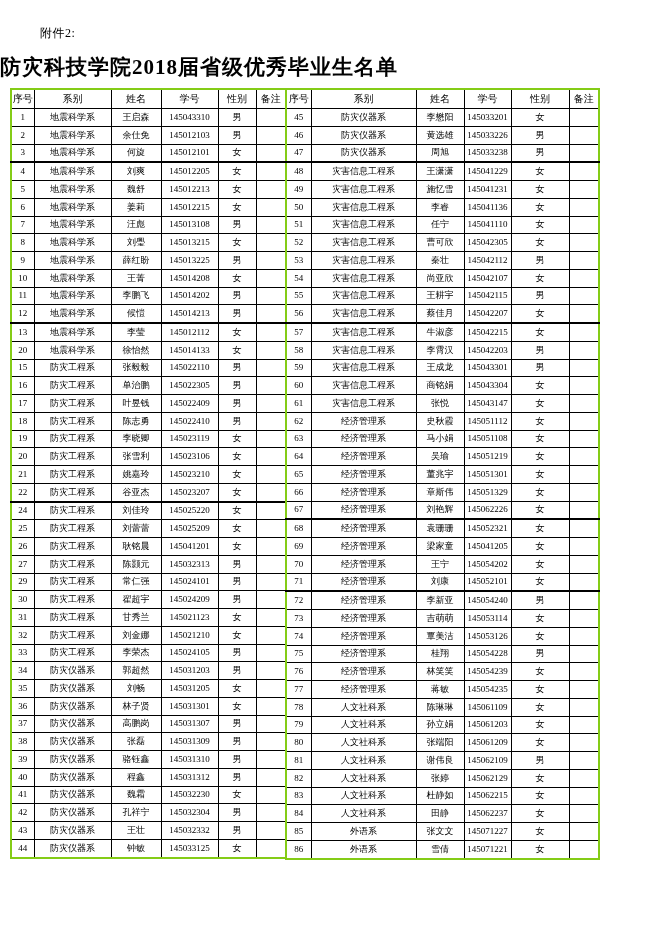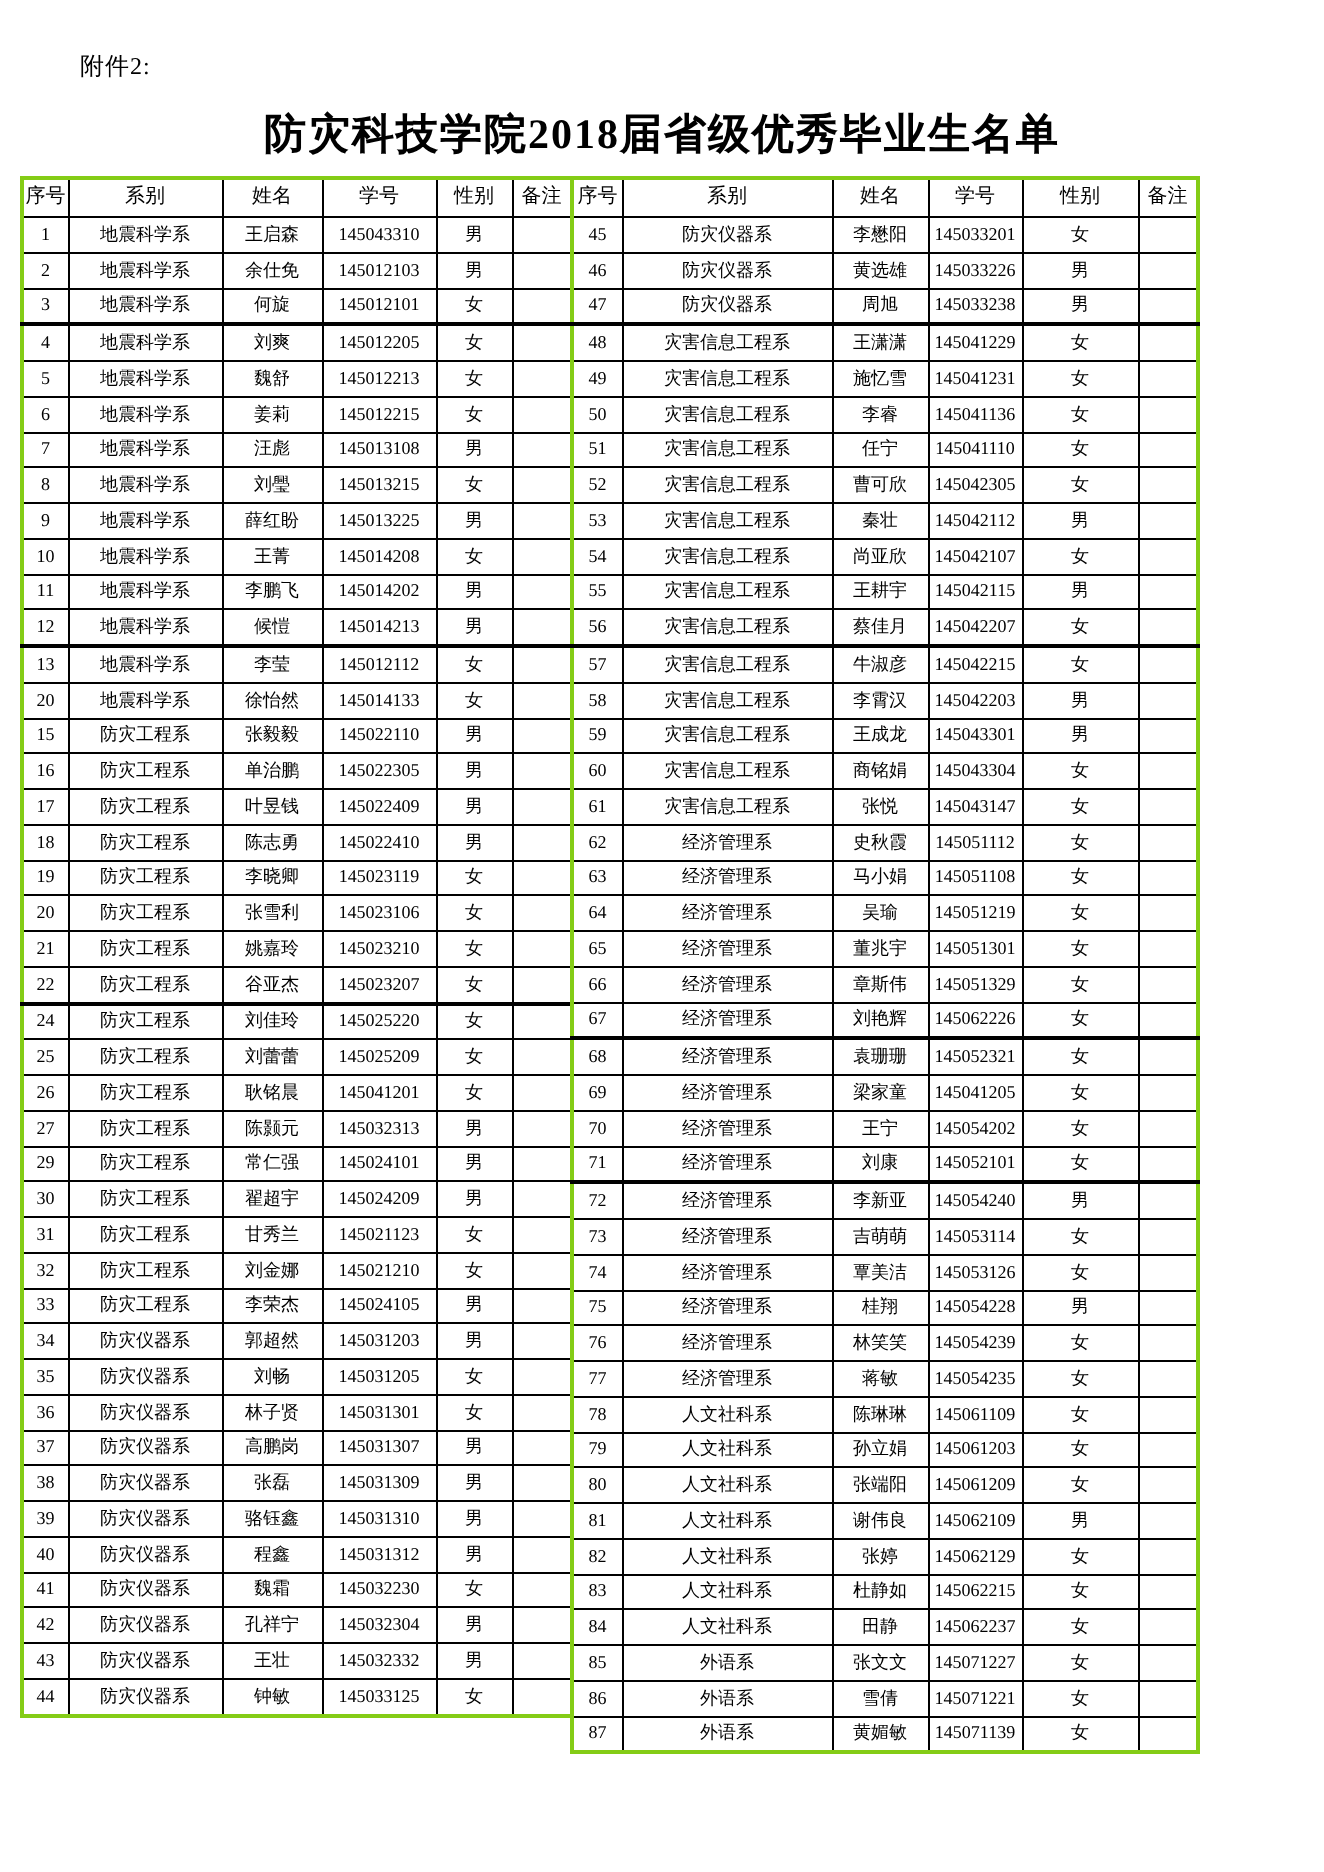--- a/index.html
+++ b/index.html
@@ -11,21 +11,20 @@
     color:#000000;
     overflow:hidden;
     margin:0 auto;
   }
   .attachment-label {
     position:absolute; left:40px; top:25px;
     font-size:12px; letter-spacing:0.5px;
   }
   .doc-title {
     position:absolute; top:53px; left:0; width:100%;
-    text-align:center;
     font-size:21px; font-weight:bold;
     letter-spacing:1px;
   }
   table.roster {
     position:absolute; top:88px;
     border-collapse:collapse;
     table-layout:fixed;
     border:2px solid #84cc16;
   }
   #left-table  { left:10px; }
@@ -765,24 +764,16 @@
           <td></td>
         </tr>
         <tr>
           <td>86</td>
           <td>外语系</td>
           <td>雪倩</td>
           <td>145071221</td>
           <td>女</td>
           <td></td>
         </tr>
-        <tr>
-          <td>87</td>
-          <td>外语系</td>
-          <td>黄媚敏</td>
-          <td>145071139</td>
-          <td>女</td>
-          <td></td>
-        </tr>
       </tbody>
   </table>
 
 </div>
 
 </body></html>

